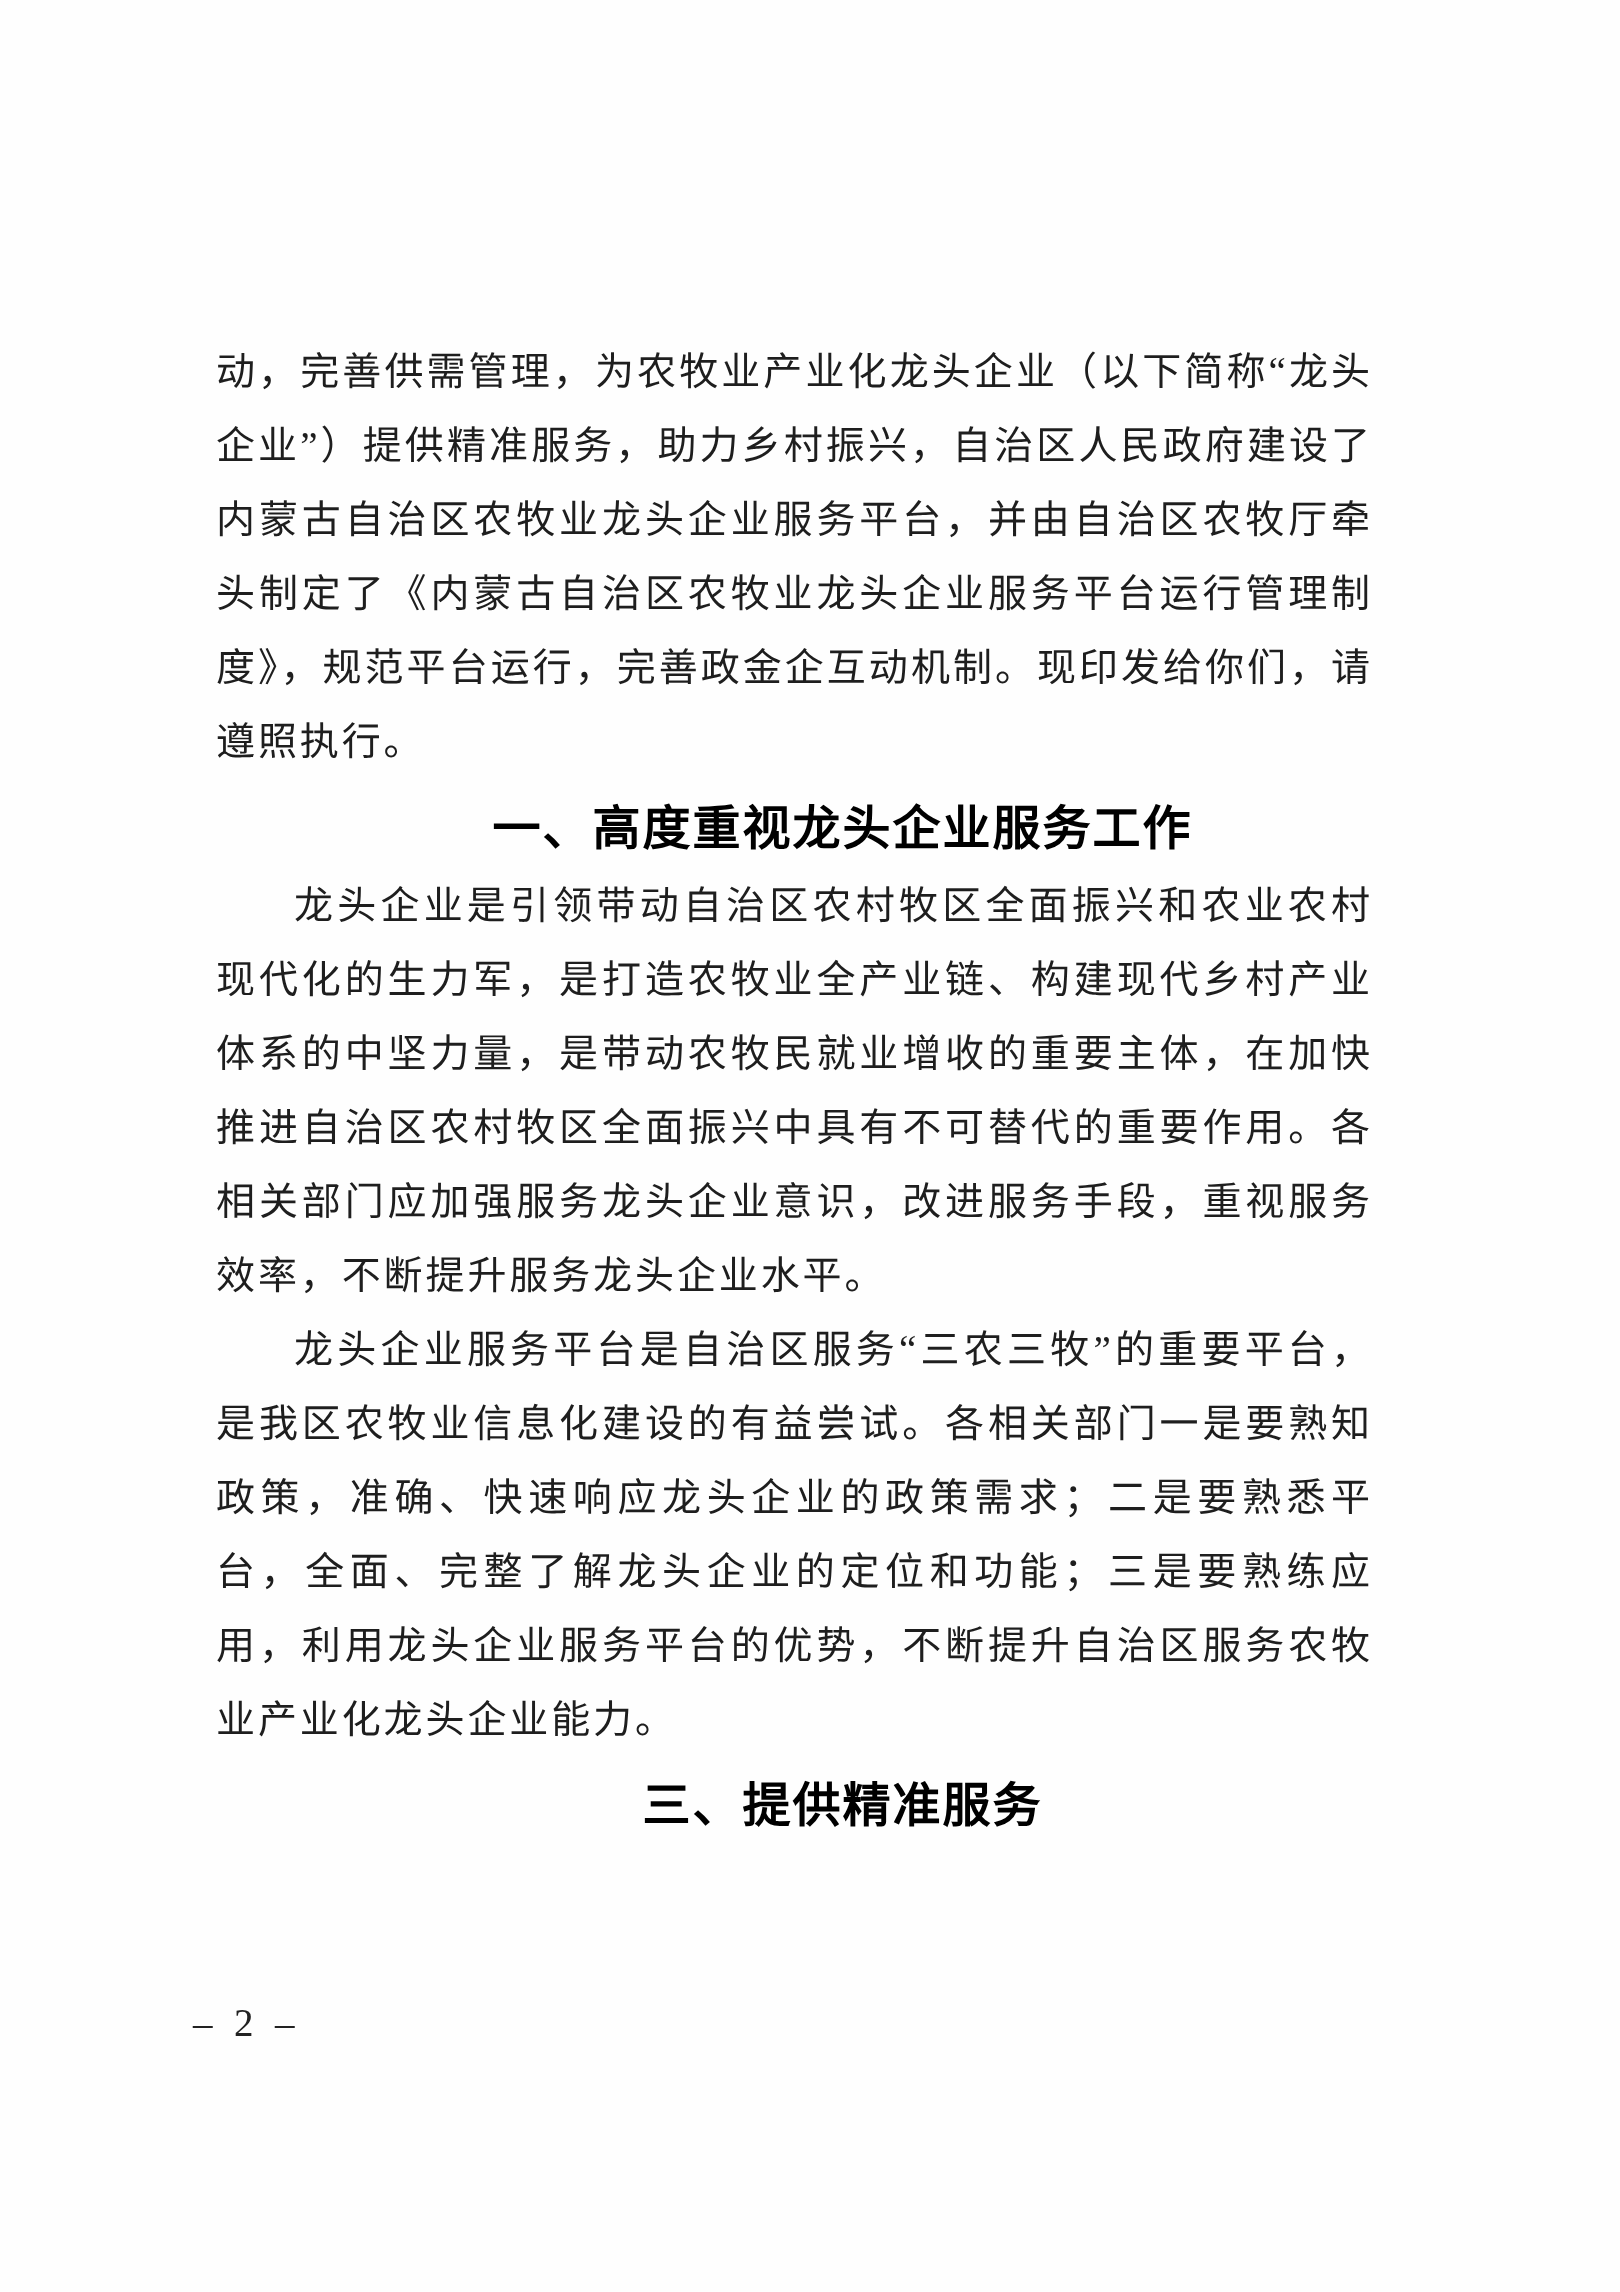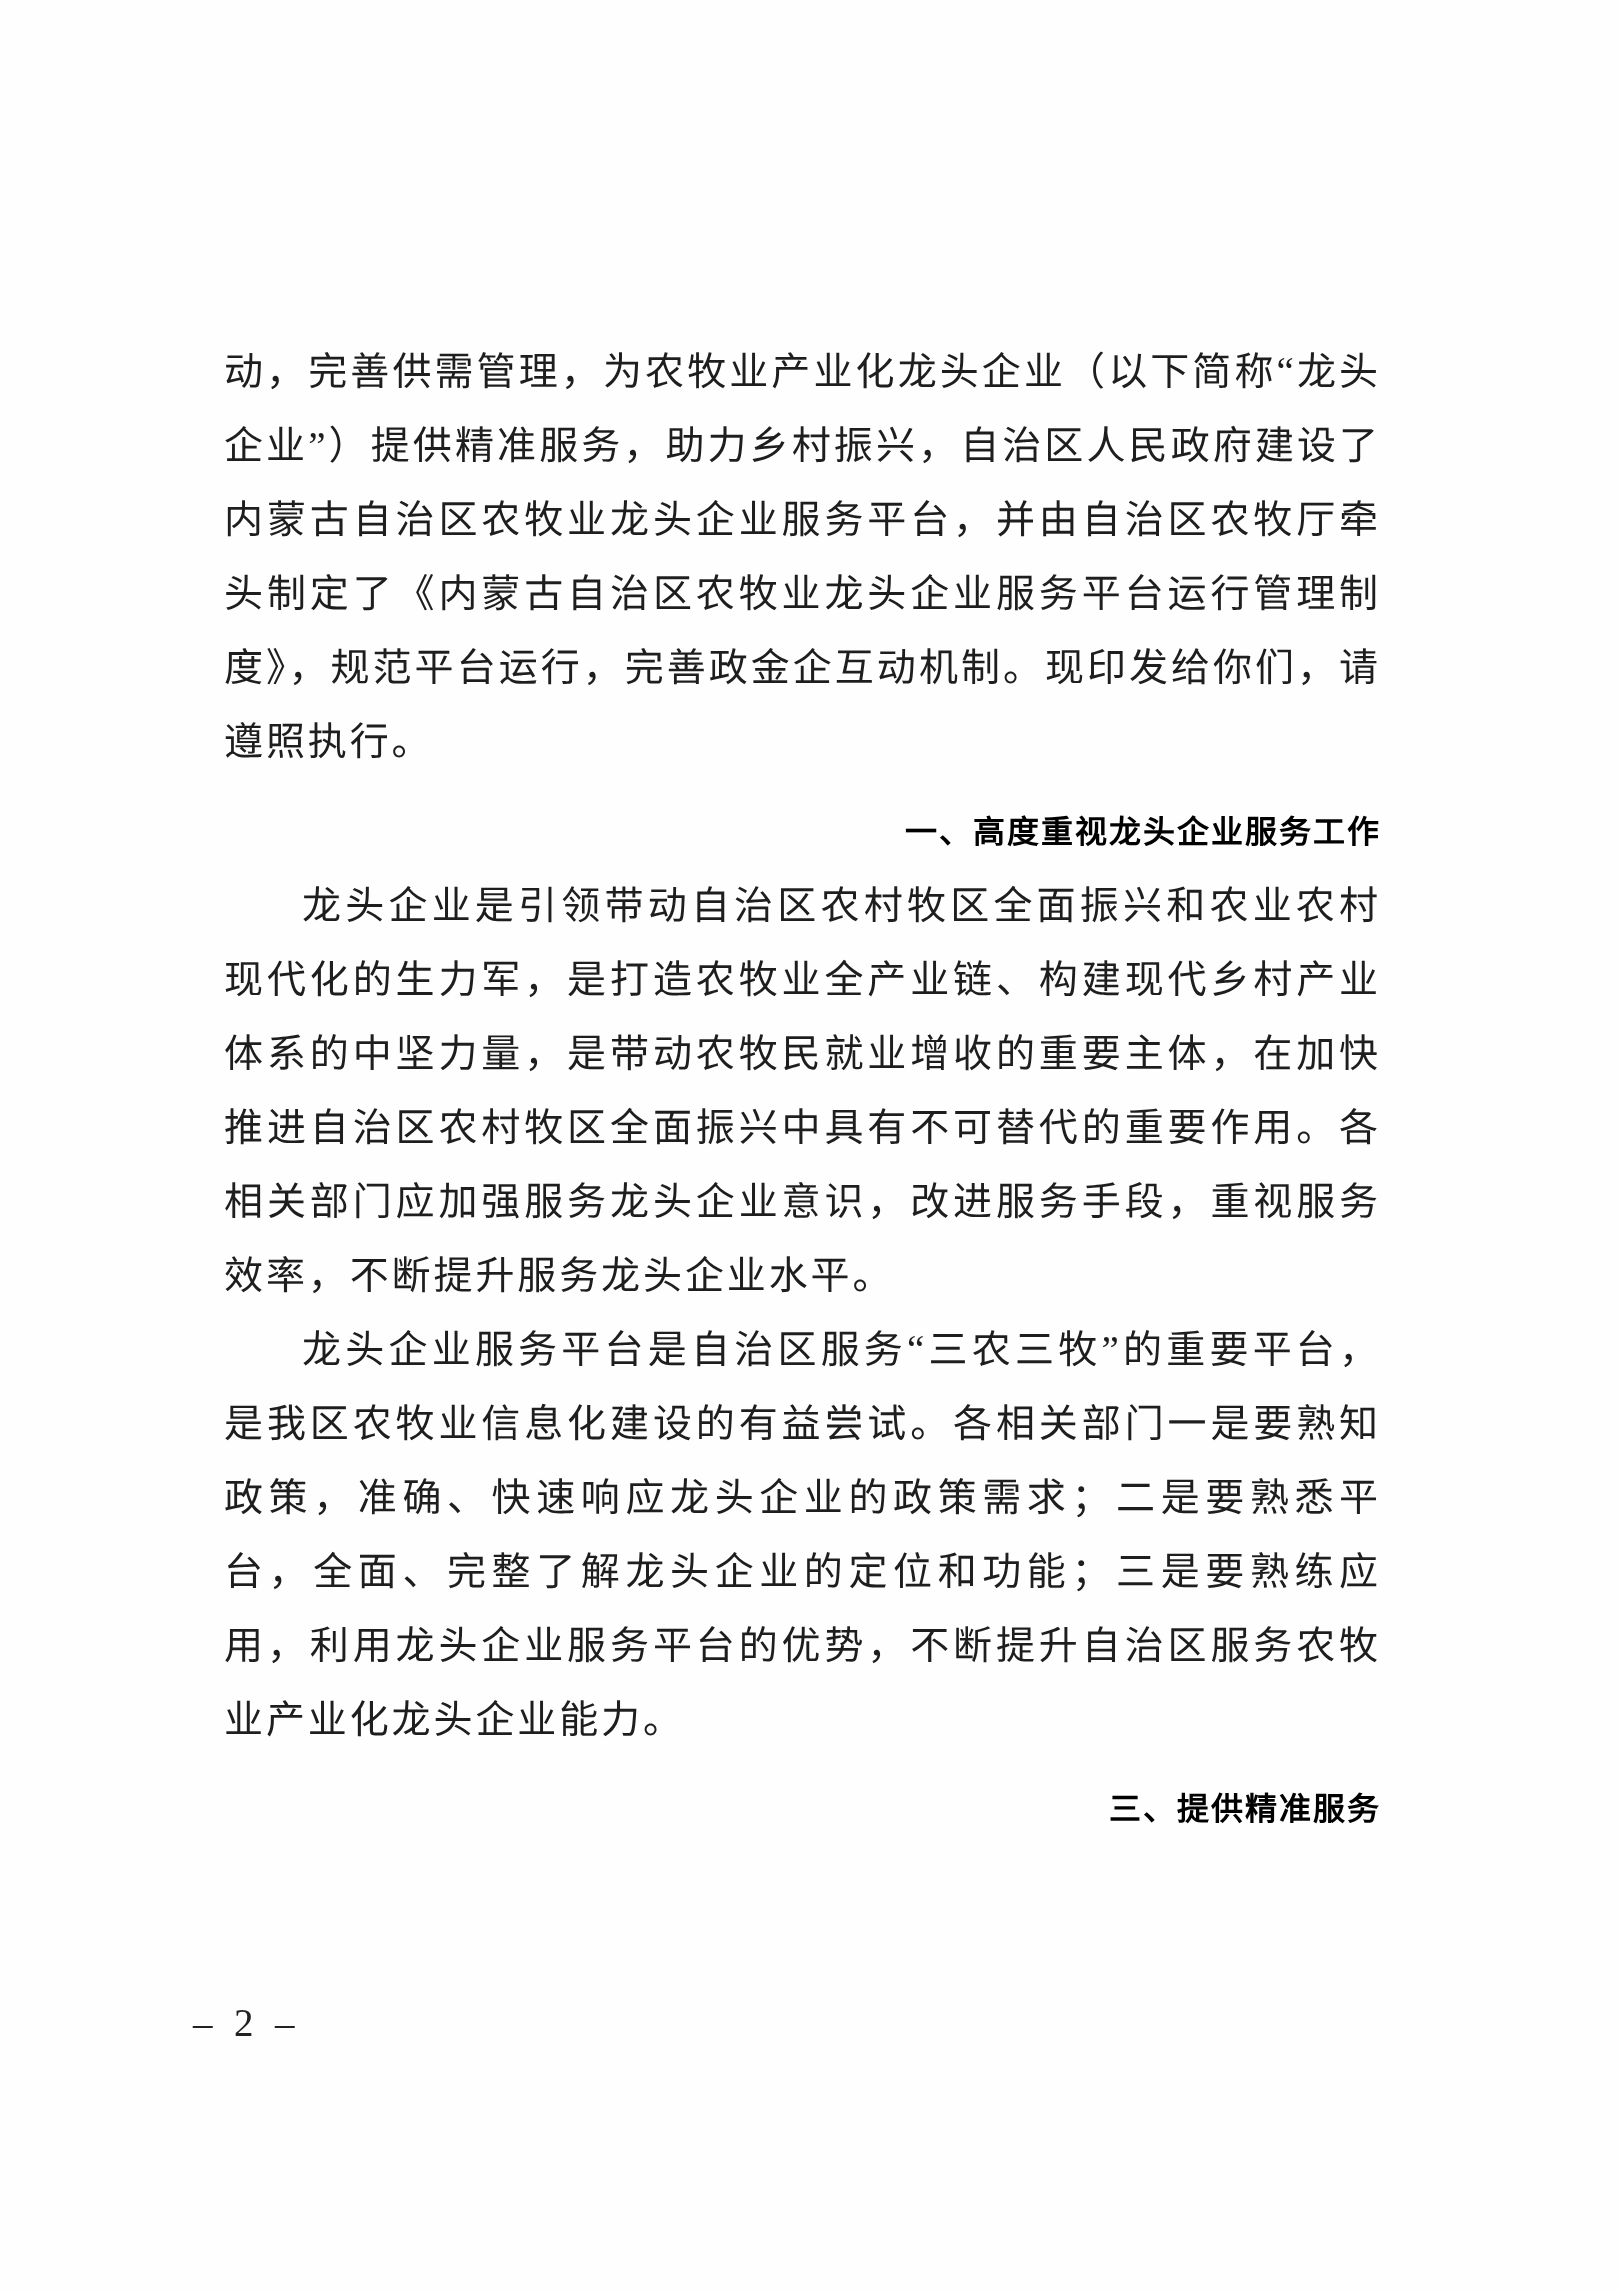--- a/index.html
+++ b/index.html
@@ -10,45 +10,45 @@
   }
   .page {
     position: relative;
     width: 1620px;
     height: 2293px;
     background: #fefefe;
     overflow: hidden;
   }
   .doc-body {
     position: absolute;
-    left: 224px;
+    left: 216px;
     top: 335px;
     width: 1157px;
     font-size: 39px;
     line-height: 74px;
     letter-spacing: 2.9px;
     color: #1e1e1e;
     text-align: justify;
     text-justify: inter-character;
   }
   .block-paragraph {
     margin: 0;
     text-indent: 2em;
   }
   .block-paragraph.no-indent {
     text-indent: 0;
   }
   .block-heading {
     margin: 15.7px 0 0 0;
-    font-family: Liberation Sans, sans-serif;
+    font-family: Liberation Mono, monospace;
     font-weight: 700;
-    font-size: 32px;
+    font-size: 48px;
     color: #000000;
     text-indent: 2em;
-    text-align: right;
+    text-align: center;
     letter-spacing: 2px;
   }
   .page-footer {
     position: absolute;
     left: 193px;
     top: 2000px;
   }
   .page-number {
     font-family: "Liberation Serif", "DejaVu Serif", serif;
     font-size: 39px;

